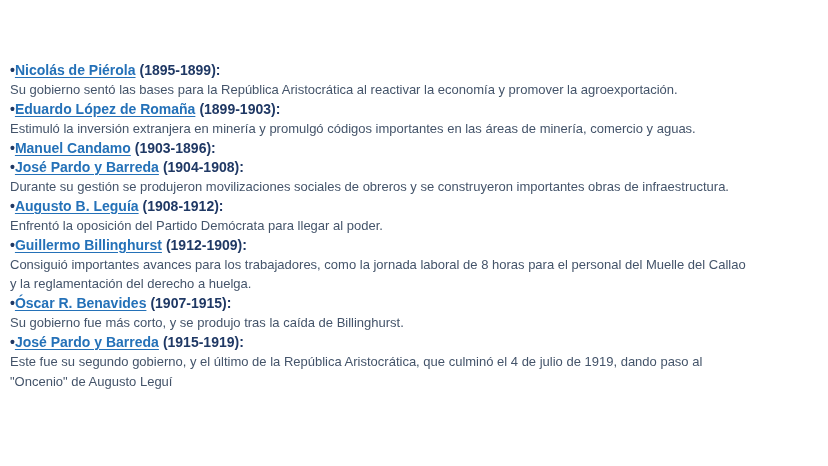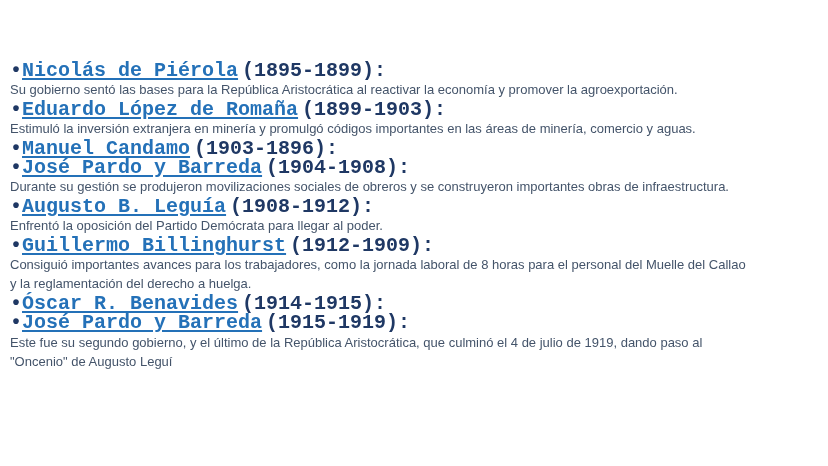--- a/index.html
+++ b/index.html
@@ -17,25 +17,24 @@
     box-sizing: border-box;
     width: 828px;
     height: 466px;
     padding: 61px 8px 0 10px;
     background: var(--bg, #ffffff);
   }
   .entry {
     margin: 0;
   }
   .entry-header {
-    font-size: 20px;
+    font-size: 14px;
     font-weight: bold;
     line-height: 19.4px;
     white-space: nowrap;
-    font-family: Liberation Mono, monospace;
   }
   .bullet {
     color: var(--navy, #1F3864);
   }
   .president-link {
     color: var(--link, #2471B8);
     text-decoration: underline;
     text-decoration-color: var(--link, #2471B8);
     text-underline-offset: 2px;
     cursor: pointer;
@@ -81,21 +80,22 @@
     <div class="entry-desc">Enfrentó la oposición del Partido Demócrata para llegar al poder.</div>
   </div>
 
   <div class="entry">
     <div class="entry-header"><span class="bullet">•</span><a class="president-link">Guillermo Billinghurst</a><span class="years">(1912-1909):</span></div>
     <div class="entry-desc">Consiguió importantes avances para los trabajadores, como la jornada laboral de 8 horas para el personal del Muelle del Callao
 y la reglamentación del derecho a huelga.</div>
   </div>
 
   <div class="entry">
-    <div class="entry-header"><span class="bullet">•</span><a class="president-link">Óscar R. Benavides</a><span class="years">(1914-1915):</span></div>
+    <div class="entry-header"><span class="bullet">•</span><a class="president-link">Óscar R. Benavides</a><span class="years">(1907-1915):</span></div>
+    <div class="entry-desc">Su gobierno fue más corto, y se produjo tras la caída de Billinghurst.</div>
   </div>
 
   <div class="entry">
     <div class="entry-header"><span class="bullet">•</span><a class="president-link">José Pardo y Barreda</a><span class="years">(1915-1919):</span></div>
     <div class="entry-desc">Este fue su segundo gobierno, y el último de la República Aristocrática, que culminó el 4 de julio de 1919, dando paso al
 "Oncenio" de Augusto Leguí</div>
   </div>
 </div>
 </div>
 

